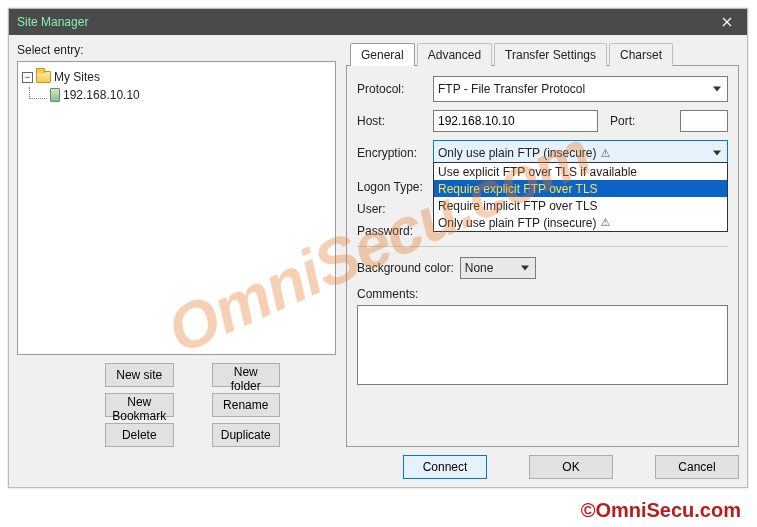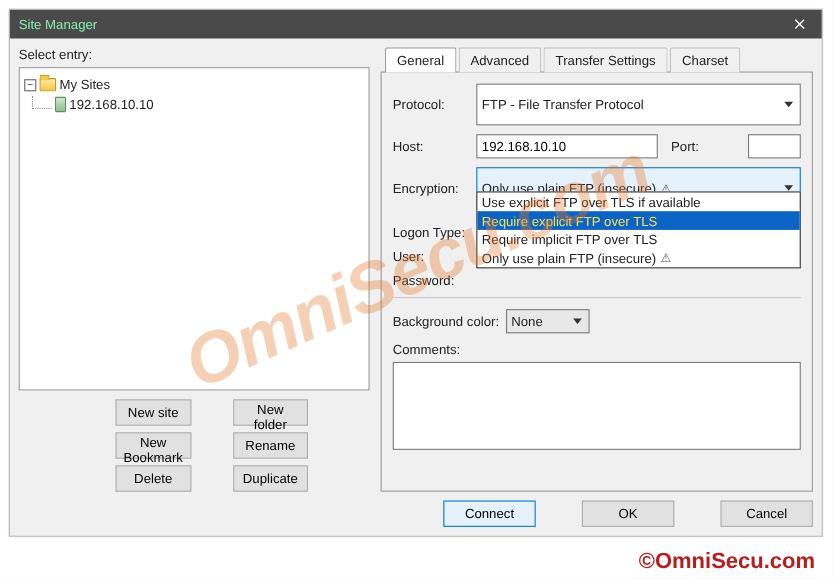--- a/index.html
+++ b/index.html
@@ -169,21 +169,21 @@
     padding: 0 4px;
     font-family: inherit;
     font-size: 12px;
     display: flex; align-items: center;
   }
   .dropdown {
     position: relative;
     flex: 1;
   }
   .dropdown .sel {
-    height: 38px;
+    height: 26px;
     border: 1px solid #7a7a7a;
     background: #fff;
     padding: 0 18px 0 4px;
     display: flex; align-items: center;
     position: relative;
   }
   .dropdown.highlight .sel {
     background: #e5f1fb;
     border-color: #0078d7;
   }

